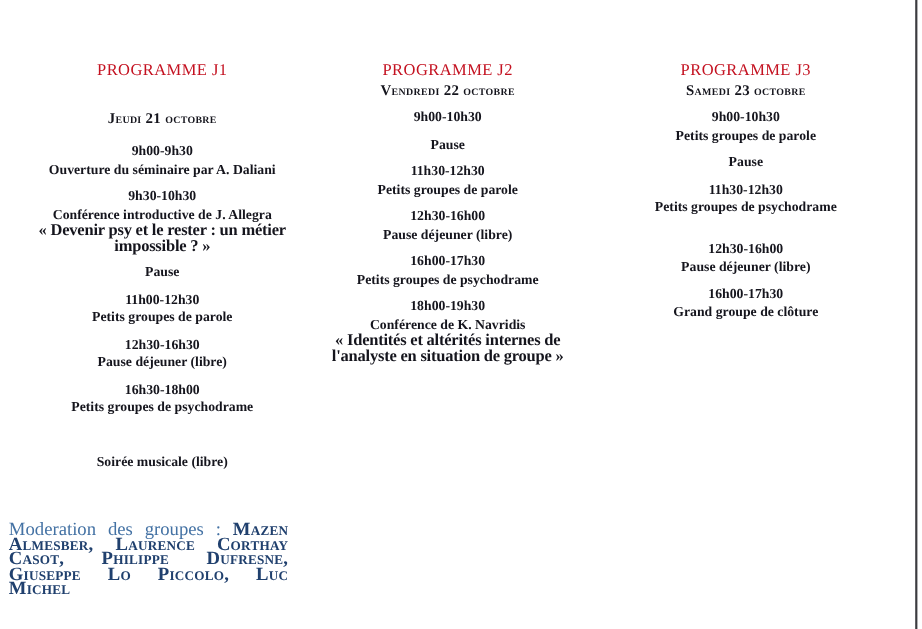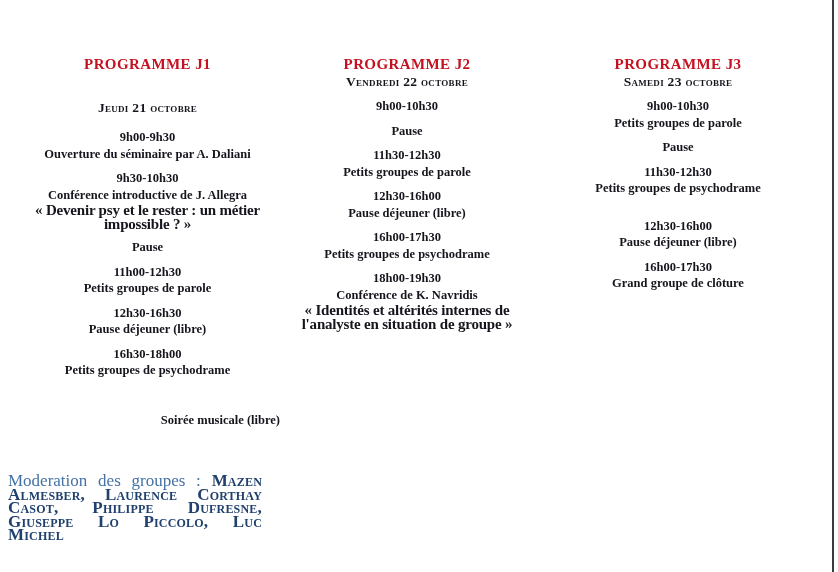--- a/index.html
+++ b/index.html
@@ -23,41 +23,41 @@
     position: absolute;
     top: 55px;
     text-align: center;
   }
   .col-0 { left: 15px;  width: 265px; }
   .col-1 { left: 287px; width: 240px; }
   .col-2 { left: 553px; width: 250px; }
 
   .prog-title {
     font-size: 15px;
-    font-weight: bold;
+    font-weight: normal;
     letter-spacing: 0.4px;
     color: #c41221;
     line-height: 18px;
     text-align: center;
   }
 
   .prog-date {
     font-variant: small-caps;
     font-weight: bold;
     font-size: 13.5px;
     line-height: 17px;
     letter-spacing: 0.3px;
   }
   .col-0 .prog-date { margin-top: 26px; }
   .col-1 .prog-date, .col-2 .prog-date { }
 
   .session { margin-top: 8px; }
   .col-0 .s0 { margin-top: 13px; }
   .col-1 .s0, .col-2 .s0 { }
-  .col-0 .s6 { margin-top: 33px; text-align: right; }  
+  .col-0 .s6 { margin-top: 33px; }  
   .col-2 .s3 { margin-top: 21px; }  
 
   .time, .label {
     font-weight: bold;
     font-size: 12.5px;
     line-height: 16.5px;
   }
 
   .quote {
     font-weight: bold;

